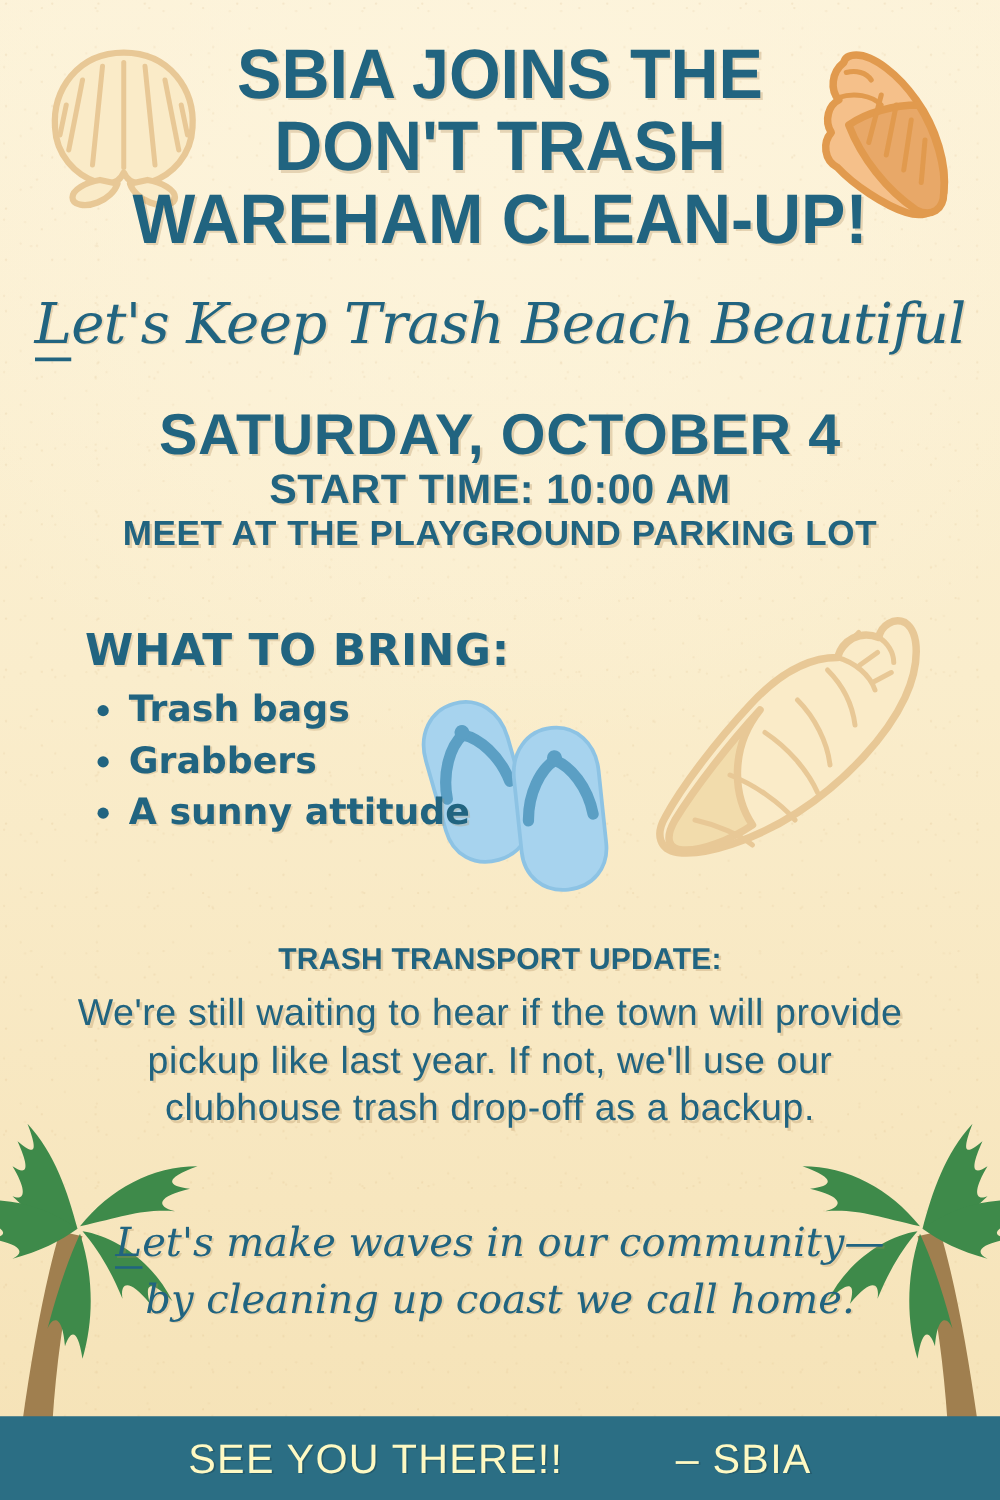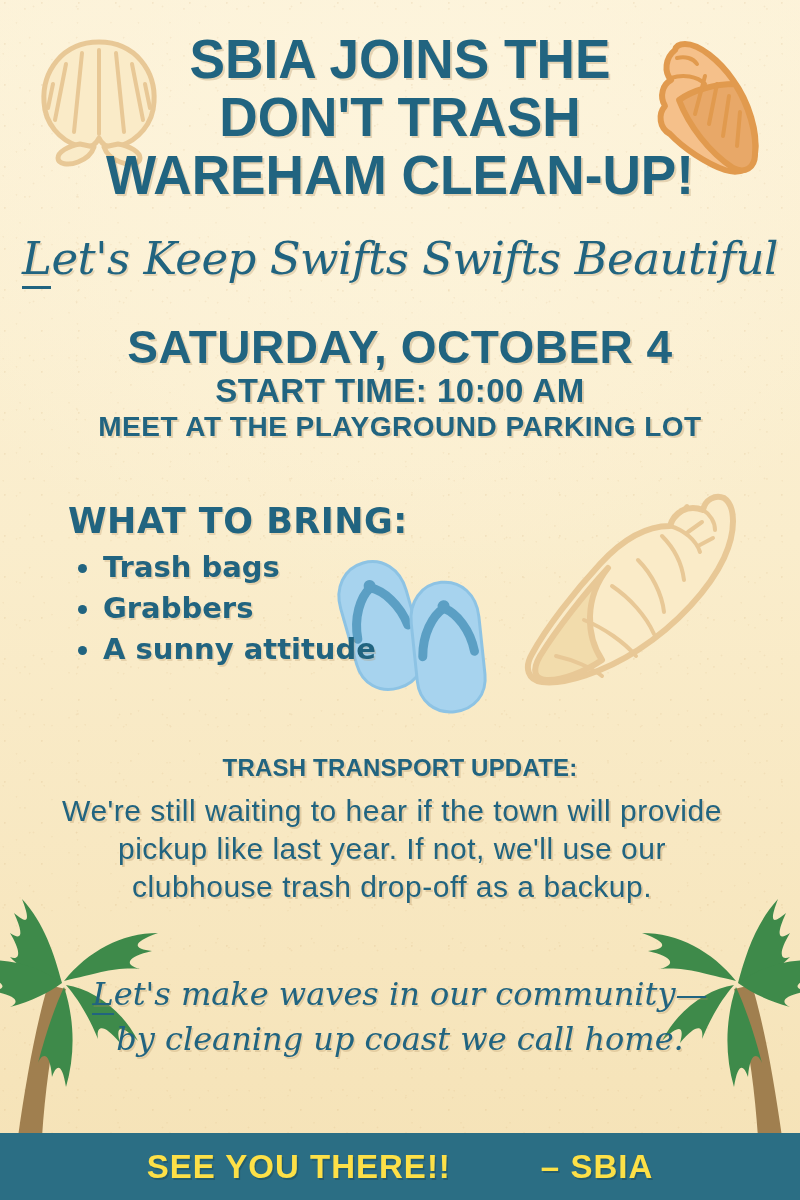--- a/index.html
+++ b/index.html
@@ -87,21 +87,21 @@
   .closing .ul{border-bottom:2.5px solid #216480;padding-bottom:0;}
 
   
   .footer{
     position:absolute;left:0;right:0;top:1133px;height:67px;
     background:#2B6E84;z-index:6;
     display:flex;align-items:center;justify-content:center;gap:90px;
   }
   .footer span{
     font-family:"Liberation Sans Narrow","Liberation Sans",sans-serif;
-    font-weight:bold;color:#fde047;font-size:33px;letter-spacing:1px;
+    font-weight:normal;color:#fef9c3;font-size:33px;letter-spacing:1px;
     text-shadow:1.5px 1.5px 0 rgba(0,0,0,.16);
   }
 </style>
 </head>
 <body>
 
 <div class="poster">
   <div class="grain"></div>
 
   <svg class="art" style="left:34px;top:28px;width:130px;height:140px;" viewBox="0 0 130 140">
@@ -215,21 +215,21 @@
   </svg>
 
   <div class="content">
 
     <div class="headline tl">
       <div>SBIA JOINS THE</div>
       <div>DON'T TRASH</div>
       <div>WAREHAM CLEAN-UP!</div>
     </div>
 
-    <div class="subtitle script"><span class="ul">L</span><span>et's Keep Swifts Swifts Beautiful</span></div>
+    <div class="subtitle script"><span class="ul">L</span><span>et's Keep Trash Beach Beautiful</span></div>
 
     <div class="dateline">
       <div class="tl d1">SATURDAY, OCTOBER 4</div>
       <div class="tl d2">START TIME: 10:00 AM</div>
       <div class="tl d3">MEET AT THE PLAYGROUND PARKING LOT</div>
     </div>
 
     <div class="bring rnd">
       <h2>WHAT TO BRING:</h2>
       <ul>

